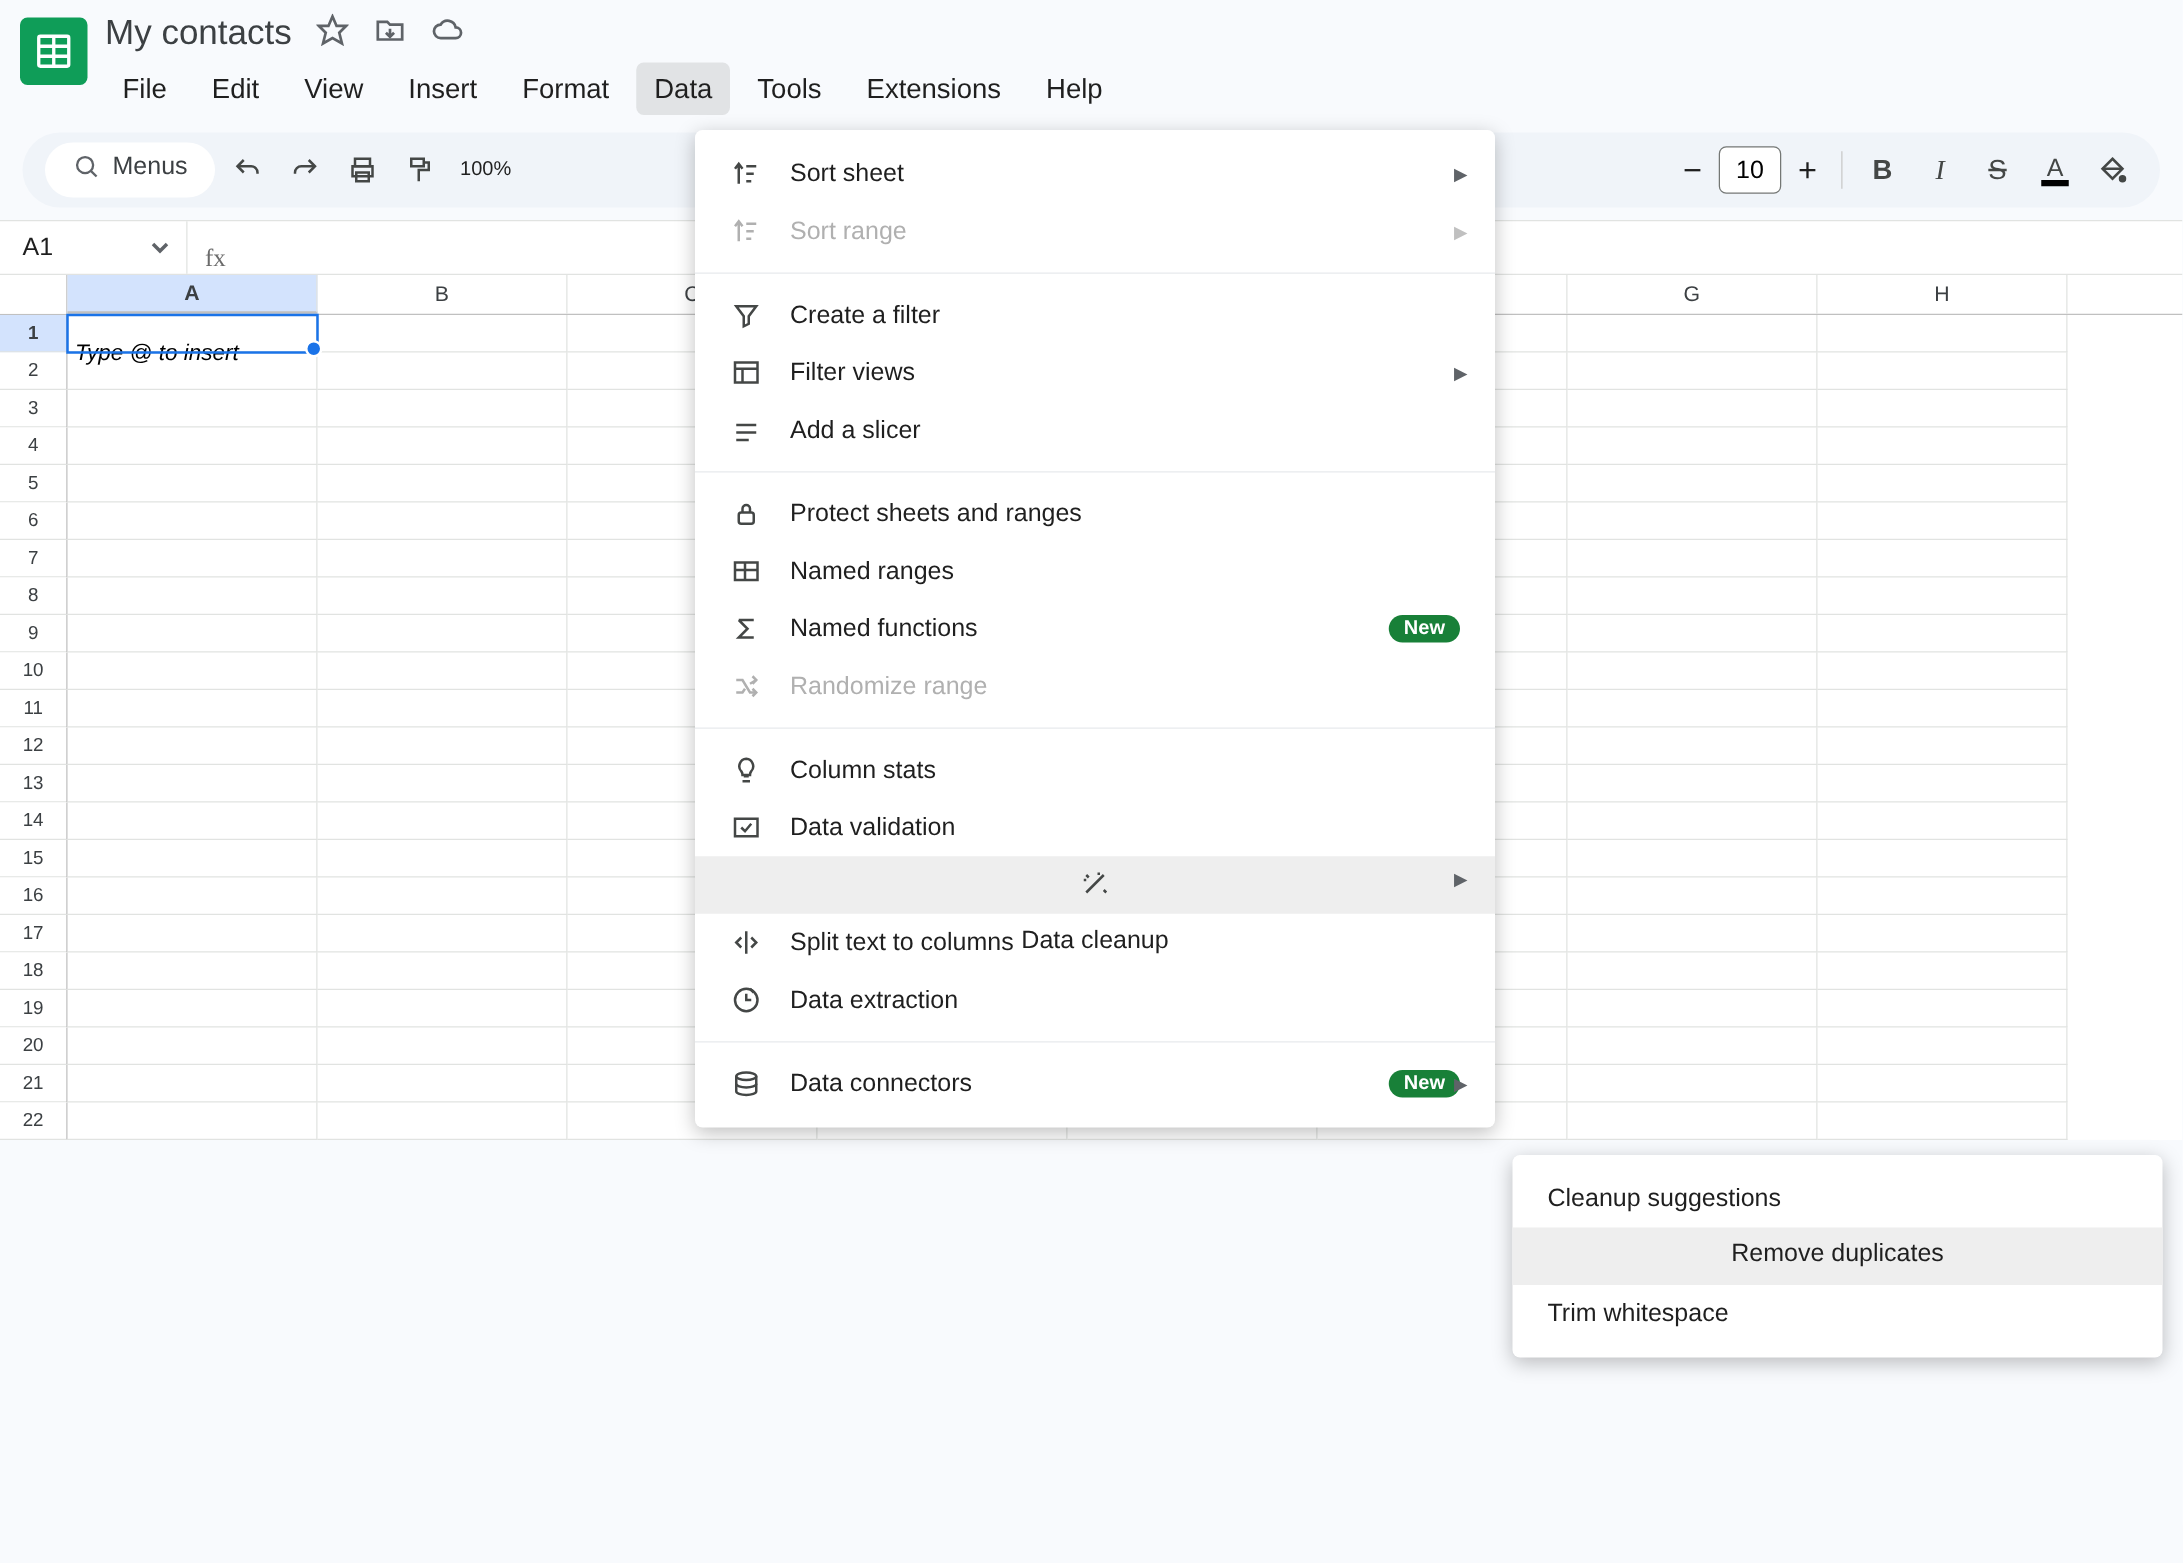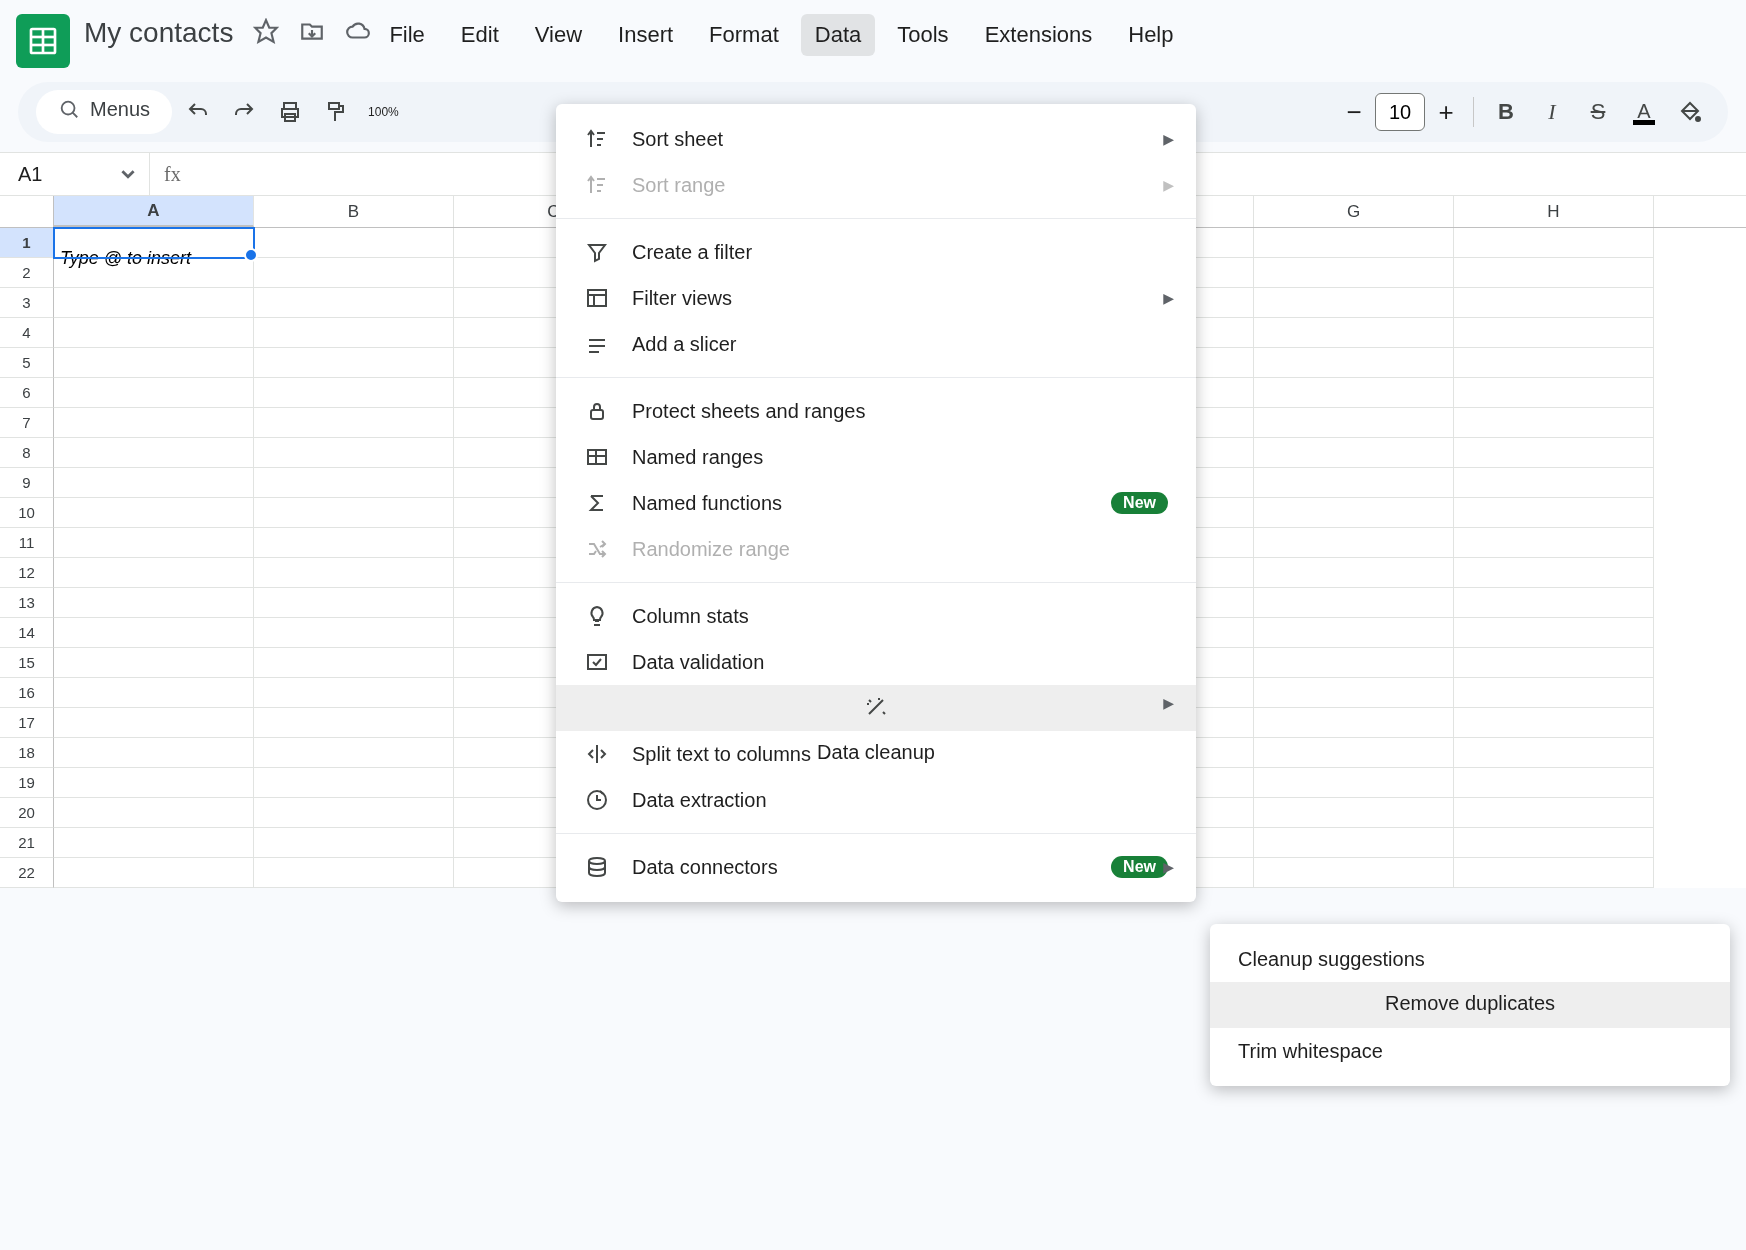--- a/index.html
+++ b/index.html
@@ -2,46 +2,46 @@
 <html><head>
 <meta charset="utf-8">
 <style>
 * { box-sizing: border-box; margin: 0; padding: 0; }
 html, body { width: 1746px; height: 1250px; font-family: "Google Sans", Arial, sans-serif; background: #f8fafd; color: #1f1f1f; overflow: hidden; }
 
 
 .titlebar { display: flex; align-items: flex-start; padding: 10px 16px 0 16px; gap: 14px; }
 .logo { width: 54px; height: 54px; border-radius: 6px; background: #0f9d58; display:flex; align-items:center; justify-content:center; flex:none; margin-top:4px;}
 .logo svg { width: 32px; height: 32px; }
-.title-col { display:flex; flex-direction:row; gap: 4px; }
+.title-col { display:flex; flex-direction:column; gap: 4px; }
 .title-row { display:flex; align-items:center; gap: 20px; }
 .doc-title { font-size: 28px; font-weight: 400; color:#3c4043; }
 .title-icons { display:flex; gap: 20px; color:#5f6368; }
 .title-icons svg { width:26px; height:26px; }
 
 
 .menubar { display:flex; gap: 8px; margin-top: 4px; }
 .menubar-item { font-size: 22px; padding: 8px 14px; border-radius:6px; color:#1f1f1f; cursor:pointer; }
 .menubar-item.active { background:#e1e3e5; }
 
 
 .toolbar { display:flex; align-items:center; gap: 6px; padding: 10px 18px; background:#f0f4f9; border-radius: 40px; margin: 14px 18px 10px 18px; height:60px; }
 .search-pill { display:flex; align-items:flex-start; gap:10px; background:#fff; border-radius:30px; padding: 8px 22px; height:44px; }
 .search-pill svg { width:22px; height:22px; color:#5f6368; }
 .search-pill span { font-size:20px; color:#3c4043; }
 .tb-icon { width:40px; height:40px; display:flex; align-items:center; justify-content:center; color:#444746; border-radius:6px; cursor:pointer; }
 .tb-icon svg { width:24px; height:24px; }
-.tb-text { font-size:12px; color:#1f1f1f; padding: 0 6px; }
+.tb-text { font-size:16px; color:#1f1f1f; padding: 0 6px; }
 .tb-sep { width:1px; height:30px; background:#c7c7c7; margin: 0 6px; }
 .fontsize-input { width:50px; height:38px; border:1px solid #747775; border-radius:6px; text-align:center; font-size:20px; background:#fff; }
 .tb-minus, .tb-plus { width:30px; text-align:center; font-size:26px; cursor:pointer; }
 .text-color-underline { height:5px; background:#000; width:22px; margin-top:-3px; }
 
 
-.fxbar { display:flex; align-items:center; height:44px; border-top:1px solid #e1e3e1; border-bottom:1px solid #e1e3e1; background:#fff; }
+.fxbar { display:flex; align-items:flex-end; height:44px; border-top:1px solid #e1e3e1; border-bottom:1px solid #e1e3e1; background:#fff; }
 .namebox { width:150px; display:flex; align-items:center; justify-content:space-between; padding: 0 14px 0 18px; border-right:1px solid #e1e3e1; height:100%; }
 .namebox span { font-size:20px; }
 .namebox svg { width:14px; height:14px; color:#5f6368; }
 .fx { display:flex; align-items:center; padding-left:14px; color:#6b6b6b; font-size:20px; font-family: serif; }
 
 
 .grid-wrap { position:relative; background:#fff; }
 .col-headers { display:flex; height:32px; border-bottom:1px solid #c0c0c0; }
 .corner { width:54px; border-right:1px solid #c0c0c0; background:#fff; }
 .col-h { width:200px; display:flex; align-items:center; justify-content:center; font-size:17px; color:#3c4043; border-right:1px solid #e1e3e1; }

